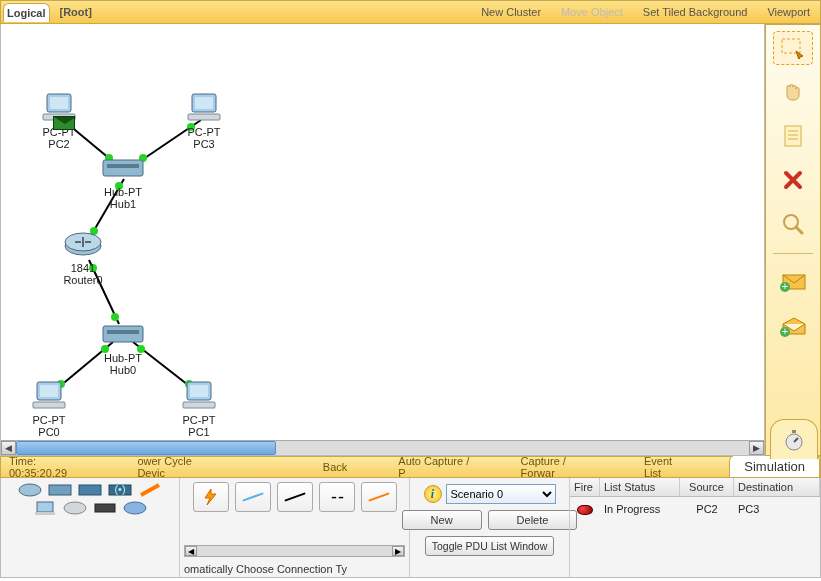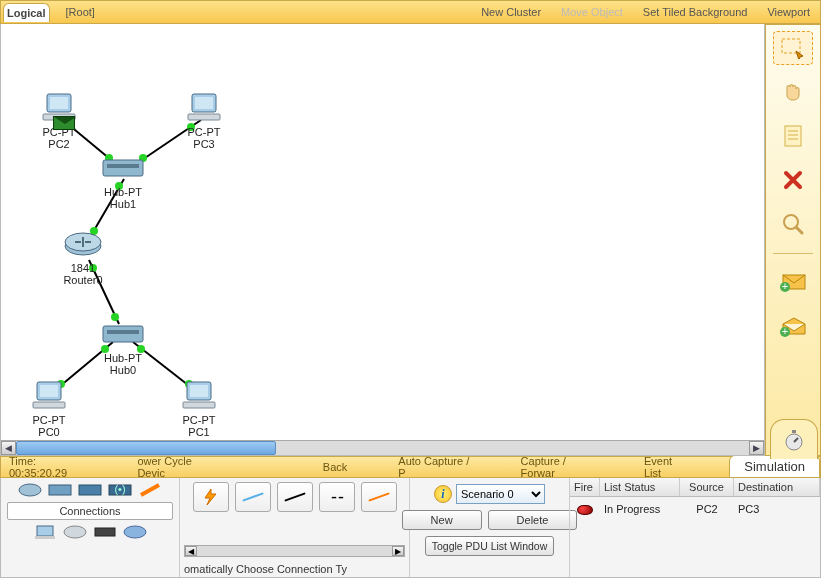--- a/index.html
+++ b/index.html
@@ -4,21 +4,21 @@
 <style>
 * { box-sizing: border-box; margin: 0; padding: 0; font-family: Arial, sans-serif; font-size: 11px; }
 html, body { width: 821px; height: 581px; overflow: hidden; background: #fff; }
 
 
 .topbar { display: flex; align-items: center; height: 24px; background: linear-gradient(#fde38a,#f9c74f); border: 1px solid #c9a84a; }
 .topbar .logical-tab { background: #fff; border: 1px solid #c9a84a; border-bottom: none; border-radius: 6px 6px 0 0; padding: 3px 3px; margin-left: 2px; font-weight: bold; color: #444; }
 .topbar .tbtn { padding: 4px 10px; color: #555; }
 .topbar .tbtn.disabled { color: #bbb; }
 .topbar .flex { flex: 1; }
-.root-lbl { padding: 4px 16px; color: #555; }
+.root-lbl { padding: 4px 10px; color: #555; font-weight: bold; }
 
 
 .logical-icon-tab { position: absolute; top: 24px; left: 14px; width: 52px; height: 30px; background:#fdf0bb; border:1px solid #c9a84a; border-top:none; border-radius: 0 0 14px 14px; display:flex; align-items:center; justify-content:center; }
 .logical-icon-tab svg { width:30px; height:20px; }
 
 
 .main { display:flex; height: 432px; }
 .workspace-wrap { position: relative; flex:1; border:1px solid #bbb; border-top:none; background:#fff; overflow:hidden; }
 .workspace { position:relative; width:100%; height:100%; }
 .hscroll { position:absolute; left:0; right:0; bottom:0; height:15px; display:flex; background:#dcdcdc; border-top:1px solid #aaa;}
@@ -48,21 +48,21 @@
 .bottom .conns { width:230px; border-left:1px solid #ccc; padding:4px; position:relative;}
 .conns .row1 { display:flex; gap:6px; justify-content:center;}
 .conn-btn { width:36px; height:30px; border:1px solid #aaa; background:linear-gradient(#fff,#eee); border-radius:3px; display:flex; align-items:center; justify-content:center;}
 .conn-line { width:22px; height:2px; border-radius:2px;}
 .conns .hscroll2 { position:absolute; left:4px; right:4px; bottom:20px; height:12px; background:#dcdcdc; border:1px solid #aaa; display:flex;}
 .conns .choose { position:absolute; left:4px; right:4px; bottom:2px; color:#333; font-size:11px; white-space:nowrap; overflow:hidden;}
 
 .bottom .scenario { width:160px; border-left:1px solid #ccc; padding:6px; display:flex; flex-direction:column; gap:6px; align-items:center;}
 .scenario .top { display:flex; gap:4px; align-items:center;}
 .info-badge { width:18px;height:18px;border-radius:50%;background:radial-gradient(#fff176,#fbc02d); border:1px solid #c49a2a; display:flex;align-items:center;justify-content:center; font-style:italic; font-weight:bold; color:#1565c0; font-family:serif; font-size:12px;}
-select.scn { width:89px; height:20px; border:1px solid #7aa0c4; background:linear-gradient(#fff,#e4eef8);}
+select.scn { width:110px; height:20px; border:1px solid #7aa0c4; background:linear-gradient(#fff,#e4eef8);}
 .scenario .btns { display:flex; gap:6px;}
 .pbtn { border:1px solid #888; background:linear-gradient(#fff,#e3e3e3); padding:3px 28px; border-radius:3px; color:#333;}
 .pbtn.wide { padding:3px 6px; font-size:10.5px;}
 
 .bottom .pdutable { flex:1; border-left:1px solid #ccc; display:flex; flex-direction:column;}
 .pdutable .hdr { display:flex; background:linear-gradient(#f7f7f7,#e3e3e3); border-bottom:1px solid #bbb;}
 .pdutable .hdr div { padding:3px 4px; border-right:1px solid #ccc; color:#333; font-size:11px;}
 .pdutable .row { display:flex; padding:4px 0;}
 .pdutable .row div { padding:2px 4px; font-size:11px; color:#222;}
 .c-fire{width:30px;} .c-last{width:80px;} .c-src{width:54px;text-align:center;} .c-dst{flex:1;}
@@ -292,21 +292,20 @@
           <rect x="1" y="3" width="22" height="10" fill="#4a80a8" stroke="#2a506a"></rect>
         </svg>
       <svg class="dev-icn">
           <rect x="1" y="3" width="22" height="10" fill="#3a6a90" stroke="#244258"></rect>
           <text x="12" y="11" text-anchor="middle" fill="#9fd" font-size="7">(•)</text>
         </svg>
       <svg class="dev-icn">
           <path d="M3 13L21 3" stroke="#ff7a00" stroke-width="4"></path>
         </svg>
     </div>
-    <div class="catlabel">Connections</div>
     <div class="row">
       <svg class="dev-icn">
           <rect x="4" y="2" width="16" height="10" fill="#a8cde8" stroke="#4a6a84"></rect>
           <rect x="2" y="12" width="20" height="3" fill="#ccc"></rect>
         </svg>
       <svg class="dev-icn">
           <ellipse cx="12" cy="8" rx="11" ry="6" fill="#d0d8de" stroke="#888"></ellipse>
         </svg>
       <svg class="dev-icn">
           <rect x="2" y="4" width="20" height="8" fill="#444" stroke="#222"></rect>

